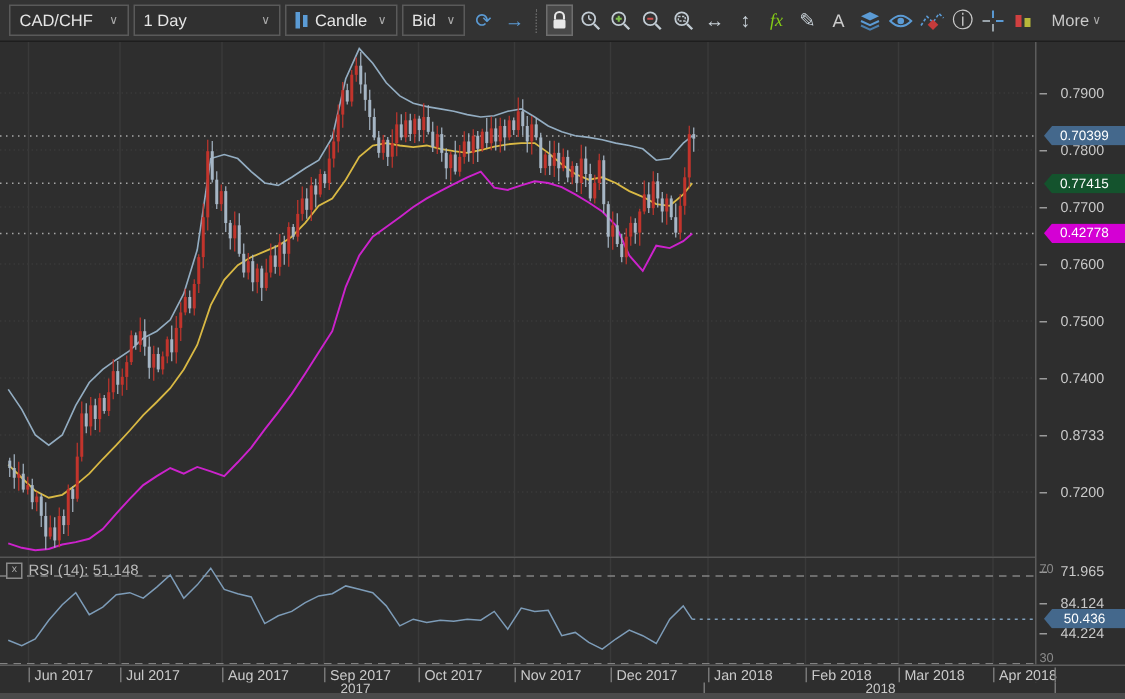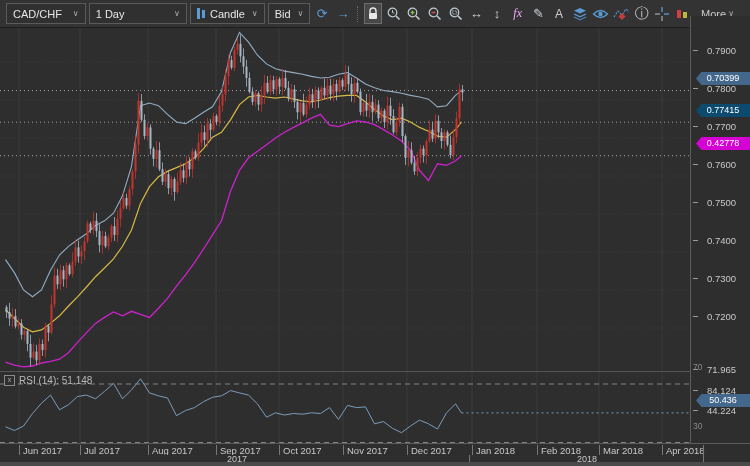--- a/index.html
+++ b/index.html
@@ -14,34 +14,34 @@
   .dd.sym{width:78px;justify-content:space-between;}
   .dd.tf{width:100px;justify-content:space-between;}
   .candle-glyph{display:inline-flex;gap:2px;align-items:center;height:11px;}
   .candle-glyph i{display:block;width:3px;height:11px;background:#5b9bd5;}
   .candle-glyph i:last-child{height:8px;}
   .ic{position:relative;width:21px;height:21px;border:0;background:transparent;color:#c9d2d9;
       display:flex;align-items:center;justify-content:center;font-size:13px;cursor:pointer;padding:0;}
   .ic.pressed{background:#484848;border:1px solid #6e6e6e;box-sizing:border-box;}
   .ic .blue{color:#5b9bd5;}
   .vsep{width:1px;height:16px;border-left:1px dotted #666;margin:0 2px;}
-  .fx{font-family:"Liberation Serif",serif;font-style:italic;font-size:12px;color:#f0abfc;text-align:right;}
+  .fx{font-family:"Liberation Serif",serif;font-style:italic;font-size:12px;color:#84cc16;text-align:right;}
   .more{margin-left:auto;margin-right:10px;background:transparent;border:0;color:#c9c9c9;
         font-size:11px;display:flex;align-items:center;gap:0;cursor:pointer;}
   
   .pane{position:absolute;left:0;}
   #price-svg{top:28px;width:690px;height:343px;}
   #rsi-svg{top:372px;width:690px;height:71px;}
   .hsep{position:absolute;left:0;width:690px;height:1px;background:#555;}
   .rsi-header{position:absolute;left:4px;top:375px;display:flex;align-items:center;gap:4px;z-index:5;}
   .rsi-close{width:9px;height:9px;border:1px solid #8a8a8a;color:#aaa;font-size:7px;line-height:8px;
              text-align:center;background:#2e2e2e;cursor:pointer;}
   .rsi-title{font-size:10px;color:#b9b9b9;}
   
-  .vaxis{position:absolute;left:690px;top:16px;width:60px;height:427px;background:#2e2e2e;
+  .vaxis{position:absolute;left:690px;top:28px;width:60px;height:427px;background:#2e2e2e;
          border-left:1px solid #5c5c5c;box-sizing:border-box;cursor:ns-resize;}
   .vaxis .tick{position:absolute;left:2px;width:5px;height:1px;background:#9a9a9a;}
   .vaxis .lbl{position:absolute;left:16px;font-size:9.5px;color:#c9c9c9;}
   .vaxis .lvl{position:absolute;left:2px;font-size:8.5px;color:#8a8a8a;}
   .badge{position:absolute;left:5px;width:54px;height:13px;font-size:9px;color:#fff;text-align:center;
          line-height:13px;clip-path:polygon(0 50%,10% 0,100% 0,100% 100%,10% 100%);}
   
   .taxis{position:absolute;left:0;top:443px;width:750px;height:12px;border-top:1px solid #5c5c5c;
          box-sizing:border-box;cursor:ew-resize;background:#2e2e2e;}
   .taxis .mtick{position:absolute;top:1px;width:1px;height:10px;background:#777;}
@@ -536,25 +536,25 @@
       <div class="lbl" style="top:67px">0.7800</div>
       <div class="tick" style="top:110px"></div>
       <div class="lbl" style="top:105px">0.7700</div>
       <div class="tick" style="top:148px"></div>
       <div class="lbl" style="top:143px">0.7600</div>
       <div class="tick" style="top:186px"></div>
       <div class="lbl" style="top:181px">0.7500</div>
       <div class="tick" style="top:224px"></div>
       <div class="lbl" style="top:219px">0.7400</div>
       <div class="tick" style="top:262px"></div>
-      <div class="lbl" style="top:257px">0.7300</div>
+      <div class="lbl" style="top:257px">0.8733</div>
       <div class="tick" style="top:300px"></div>
       <div class="lbl" style="top:295px">0.7200</div>
       <div class="badge" style="top:56px;background:#44688c">0.70399</div>
-      <div class="badge" style="top:88px;background:#0c4a6e">0.77415</div>
+      <div class="badge" style="top:88px;background:#14532d">0.77415</div>
       <div class="badge" style="top:121px;background:#d400d4">0.42778</div>
       <div class="tick" style="top:353px"></div>
       <div class="lbl" style="top:348px">71.965</div>
       <div class="tick" style="top:374px"></div>
       <div class="lbl" style="top:369px">84.124</div>
       <div class="tick" style="top:394px"></div>
       <div class="lbl" style="top:389px">44.224</div>
       <div class="badge" style="top:378px;background:#44688c">50.436</div>
       <div class="lvl" style="top:346px">70</div>
       <div class="lvl" style="top:405px">30</div>

